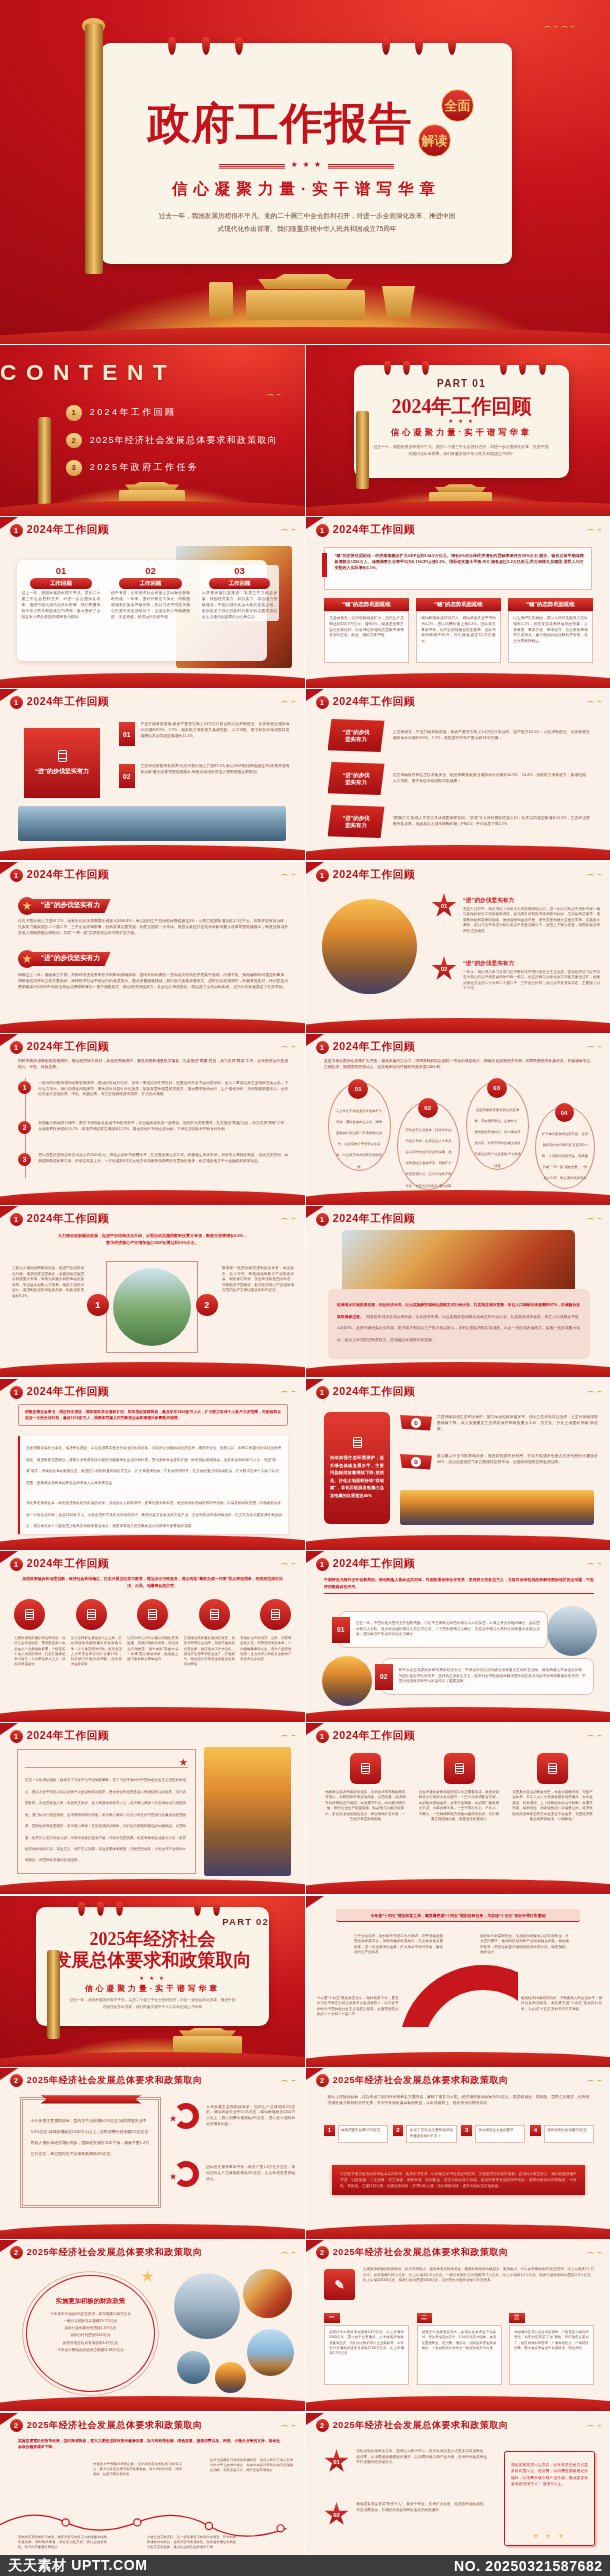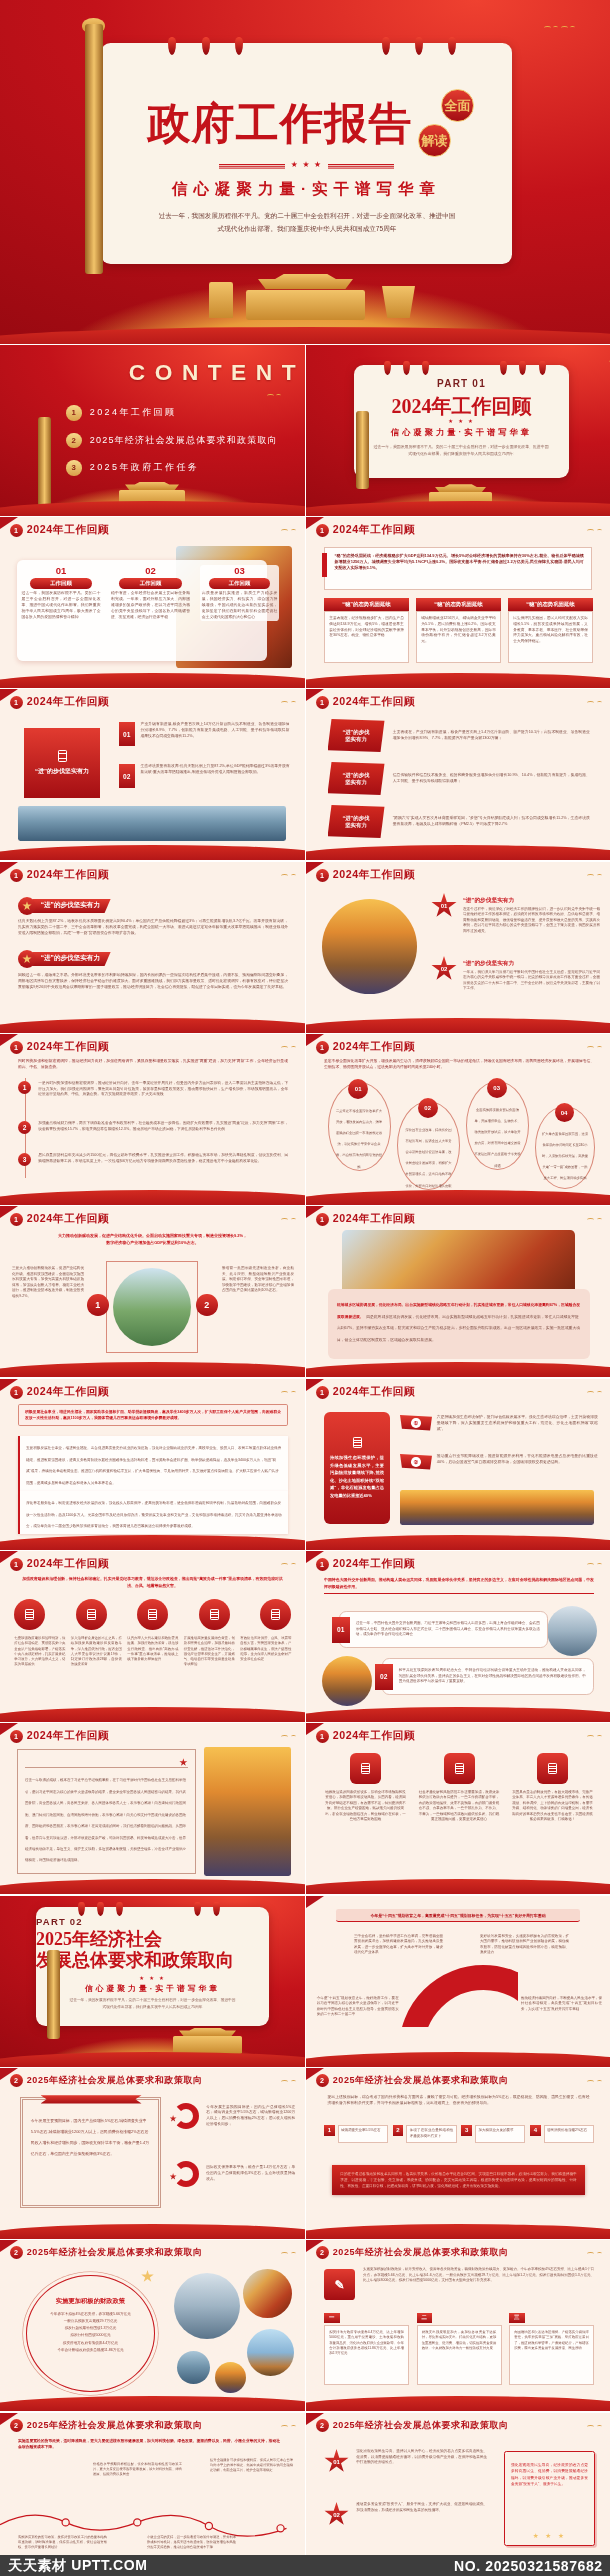--- a/index.html
+++ b/index.html
@@ -82,21 +82,21 @@
   </div>
   <div class="abs" style="left:0;bottom:-36px;width:611px;height:137px;background:radial-gradient(60% 100% at 50% 100%,#f7d98c 0%,#e89b3a 45%,rgba(212,42,32,0) 72%);border-radius:50% 50% 0 0"></div>
   <div class="bldg roof" style="left:258px;bottom:55px;width:95px;height:15.5px"></div>
   <div class="bldg" style="left:246px;bottom:24px;width:119px;height:30px;border-radius:2.4px"></div>
   <div class="bldg" style="left:209px;bottom:26px;width:24px;height:36px;border-radius:2.4px 2.4px 0 0"></div>
   <div class="bldg" style="left:382px;bottom:26px;width:33px;height:32px;clip-path:polygon(0 0,100% 0,84% 100%,16% 100%)"></div>
   <div class="wave" style="bottom:-15.5px;height:33px"></div>
 </section>
 
 <section class="slide redbg" style="left:0;top:345px;width:305px;height:171px">
-  <div class="abs" style="left:0;top:14.3px;width:305px;text-align:right;font-size:22.7px;font-weight:bold;letter-spacing:9.5px;color:#fceccd;text-shadow:0 1.2px 1.8px rgba(120,10,10,.5)">CONTENT</div>
+  <div class="abs" style="left:0;top:14.3px;width:305px;text-align:left;font-size:22.7px;font-weight:bold;letter-spacing:9.5px;color:#fceccd;text-shadow:0 1.2px 1.8px rgba(120,10,10,.5)">CONTENT</div>
   <div class="birdset abs" style="right:24px;top:47px">
         <span class="bird" style="border-color:#e8b34b"></span>
         <span class="bird sm" style="border-color:#e8b34b"></span>
       </div>
   <div class="abs" style="left:66px;top:60px;display:flex;flex-direction:column;gap:12px">
     <div style="display:flex;align-items:center;gap:8.3px">
       <span class="circle sq" style="width:15.5px;height:15.5px;background:linear-gradient(180deg,#f7d98c,#d9a04a);color:#8a1f14;font-size:7.8px">1</span>
       <span style="color:#fff;font-size:9px;letter-spacing:2.4px">2024年工作回顾</span>
     </div>
     <div style="display:flex;align-items:center;gap:8.3px">
@@ -599,22 +599,22 @@
       <div class="wavegold"></div>
 </section>
 
 <section class="slide redbg" style="left:0;top:1896px;width:305px;height:171px">
   <div class="panel" style="left:36px;top:10.7px;width:233px;height:119px"></div>
   <div class="pin" style="left:78px;top:6px;height:14.3px;width:6.6px"></div>
   <div class="pin" style="left:97px;top:6px;height:14.3px;width:6.6px"></div>
   <div class="pin" style="left:116px;top:6px;height:14.3px;width:6.6px"></div>
   <div class="pin" style="left:194px;top:6px;height:14.3px;width:6.6px"></div>
   <div class="pin" style="left:213px;top:6px;height:14.3px;width:6.6px"></div>
-  <div class="abs" style="left:36px;top:20px;width:233px;text-align:left;font-size:9.5px;font-weight:bold;color:#7a1d1d;letter-spacing:1.2px">PART 02</div>
-  <div class="abs" style="left:36px;top:33px;width:233px;text-align:left;font-size:18px;font-weight:900;color:#c3121a;font-family:'Liberation Serif',serif;line-height:1.15">
+  <div class="abs" style="left:36px;top:20px;width:233px;text-align:right;font-size:9.5px;font-weight:bold;color:#7a1d1d;letter-spacing:1.2px">PART 02</div>
+  <div class="abs" style="left:36px;top:33px;width:233px;text-align:center;font-size:18px;font-weight:900;color:#c3121a;font-family:'Liberation Serif',serif;line-height:1.15">
     <div>2025年经济社会</div>
     <div>发展总体要求和政策取向</div>
   </div>
   <div class="abs" style="left:36px;top:79px;width:233px;text-align:center;font-size:5.4px;color:#c8161d;letter-spacing:1.8px">★ ★ ★</div>
   <div class="abs" style="left:36px;top:87px;width:233px;text-align:center;font-size:7.8px;font-weight:bold;color:#c3121a;letter-spacing:3px">信心凝聚力量·实干谱写华章</div>
   <div class="abs" style="left:54px;top:101px;width:197px;text-align:center;font-size:3.7px;color:#8a5a50;line-height:1.8">
     <div>过去一年，我国发展历程很不平凡，党的二十届三中全会胜利召开，对进一步全面深化改革、推进中国</div>
     <div>式现代化作出部署，我们隆重庆祝中华人民共和国成立75周年</div>
   </div>
   <div class="hb" style="left:47px;top:54px;height:89px"></div>

